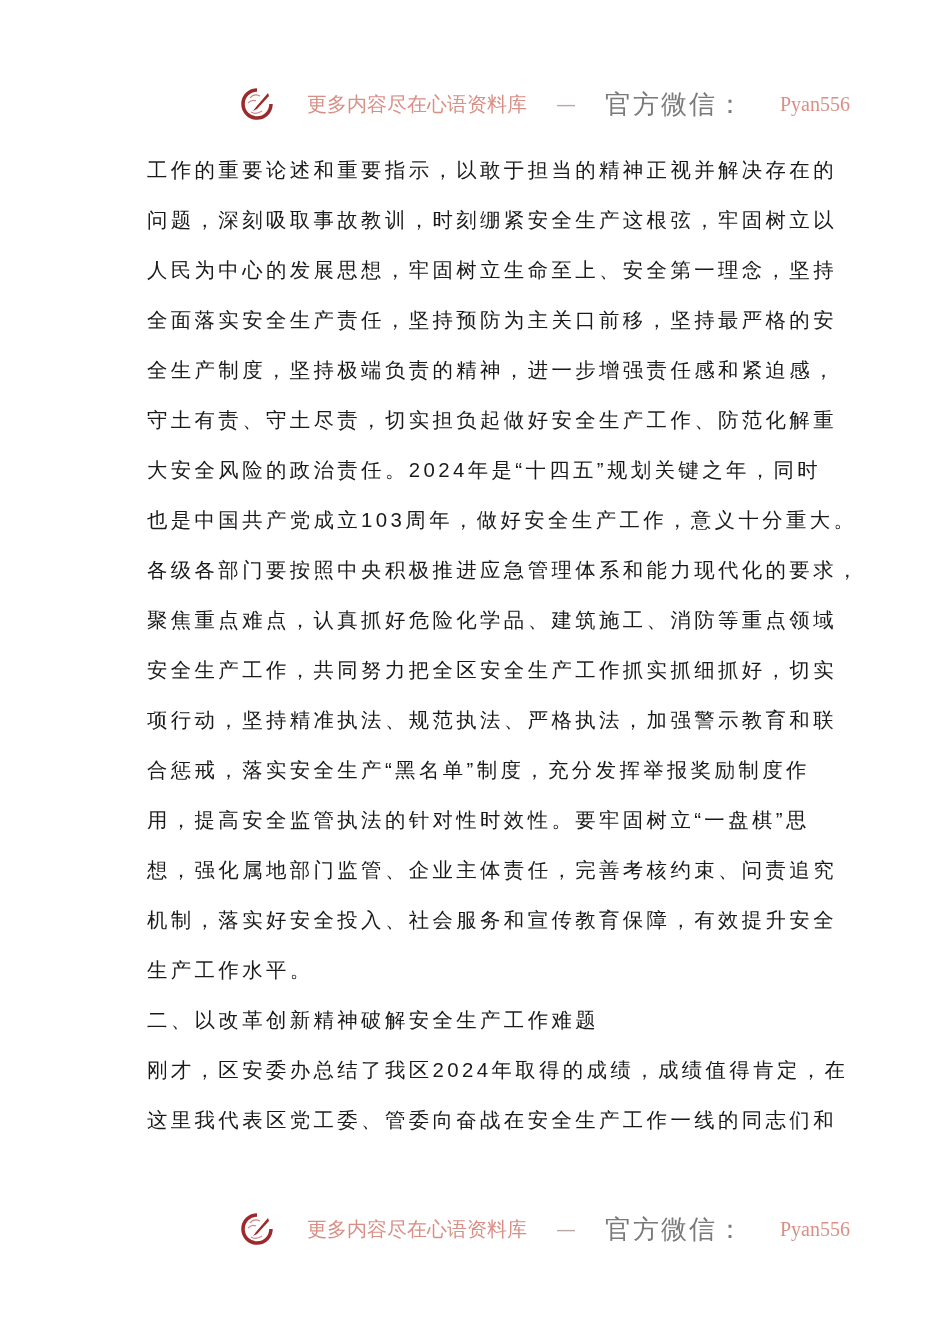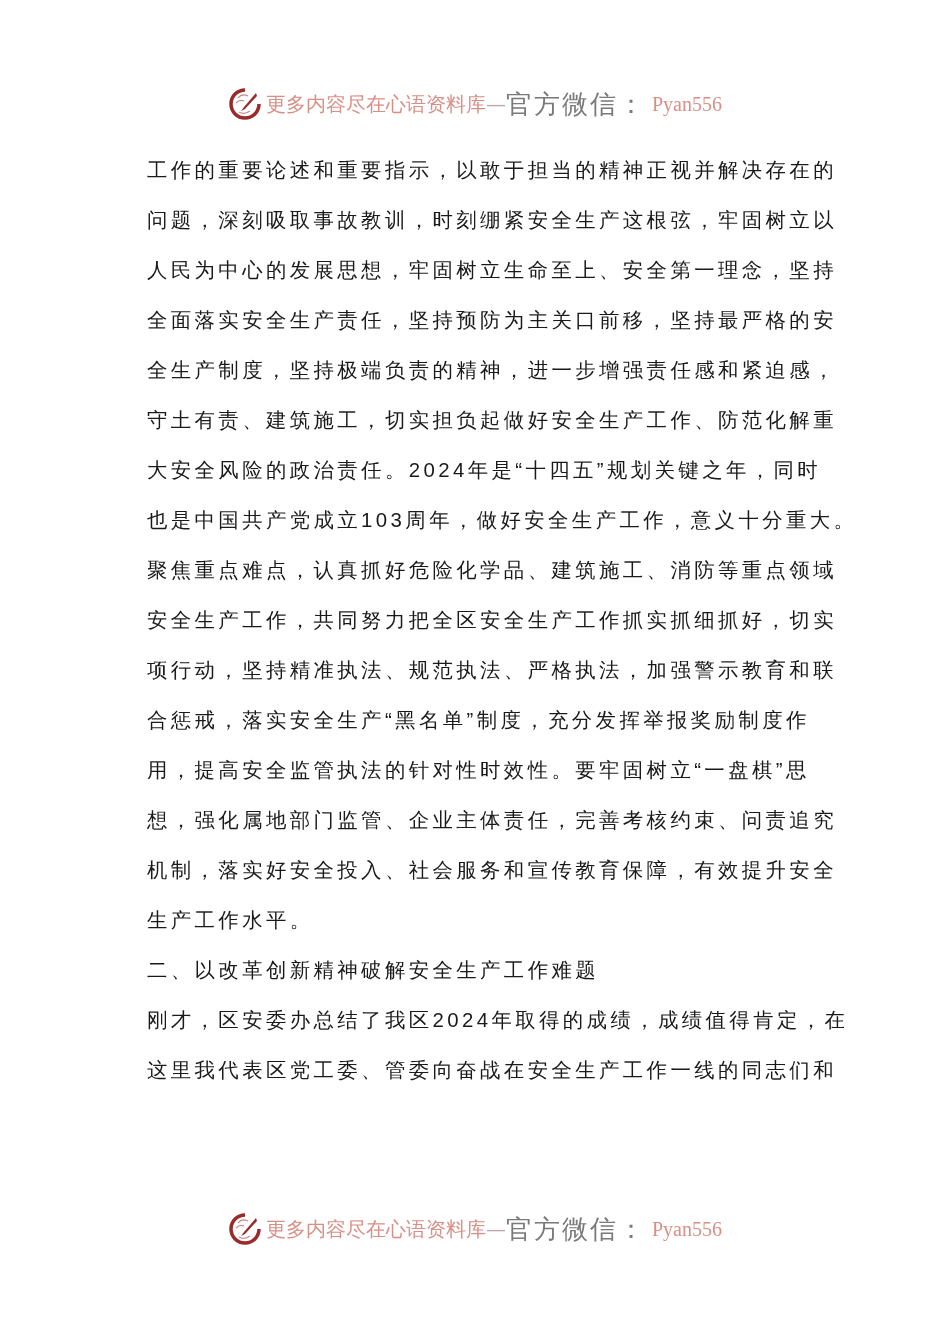--- a/index.html
+++ b/index.html
@@ -1,18 +1,18 @@
 <!DOCTYPE html>
 <html><head>
 <meta charset="utf-8">
 <style>
   html, body { margin: 0; padding: 0; background: #ffffff; }
   body { width: 950px; height: 1344px; position: relative; overflow: hidden;
          font-family: "DejaVu Sans", "Liberation Sans", sans-serif; }
-  .banner { position: absolute; left: 228px; height: 40px; display: flex; align-items: center; }
+  .banner { position: absolute; left: 240px; height: 40px; display: flex; align-items: center; gap: 29px; }
   .banner.top { top: 84px; }
   .banner.bottom { top: 1209px; }
   .logo { width: 34px; height: 34px; margin-right: 4px; }
   .banner-main { color: #d98f86; font-family: "DejaVu Serif", "Liberation Serif", serif; font-size: 20px; letter-spacing: 0px; }
   .banner-dash { color: #b9a9a6; font-size: 20px; }
   .banner-wx { color: #7a7a7a; font-family: "DejaVu Serif", "Liberation Serif", serif; font-size: 26px; letter-spacing: 2px; }
   .banner-id { color: #d98f86; font-family: Liberation Serif, serif; font-size: 20px; margin-left: 6px; }
   .body-text { position: absolute; left: 147px; top: 152px; width: 670px; }
   .line { height: 50px; line-height: 36px; font-size: 20.4px; color: #1a1a1a; white-space: nowrap;
           letter-spacing: 3.4px; font-family: Liberation Sans, sans-serif; }
@@ -33,23 +33,24 @@
   <span class="banner-wx">官方微信：</span>
   <span class="banner-id">Pyan556</span>
 </div>
 
 <div class="body-text">
   <div class="line">工作的重要论述和重要指示，以敢于担当的精神正视并解决存在的</div>
   <div class="line">问题，深刻吸取事故教训，时刻绷紧安全生产这根弦，牢固树立以</div>
   <div class="line">人民为中心的发展思想，牢固树立生命至上、安全第一理念，坚持</div>
   <div class="line">全面落实安全生产责任，坚持预防为主关口前移，坚持最严格的安</div>
   <div class="line">全生产制度，坚持极端负责的精神，进一步增强责任感和紧迫感，</div>
-  <div class="line">守土有责、建筑施工，切实担负起做好安全生产工作、防范化解重</div>
+  <div class="line">守土有责、守土尽责，切实担负起做好安全生产工作、防范化解重</div>
   <div class="line">大安全风险的政治责任。2024年是“十四五”规划关键之年，同时</div>
   <div class="line">也是中国共产党成立103周年，做好安全生产工作，意义十分重大。</div>
+  <div class="line">各级各部门要按照中央积极推进应急管理体系和能力现代化的要求，</div>
   <div class="line">聚焦重点难点，认真抓好危险化学品、建筑施工、消防等重点领域</div>
   <div class="line">安全生产工作，共同努力把全区安全生产工作抓实抓细抓好，切实</div>
   <div class="line">项行动，坚持精准执法、规范执法、严格执法，加强警示教育和联</div>
   <div class="line">合惩戒，落实安全生产“黑名单”制度，充分发挥举报奖励制度作</div>
   <div class="line">用，提高安全监管执法的针对性时效性。要牢固树立“一盘棋”思</div>
   <div class="line">想，强化属地部门监管、企业主体责任，完善考核约束、问责追究</div>
   <div class="line">机制，落实好安全投入、社会服务和宣传教育保障，有效提升安全</div>
   <div class="line">生产工作水平。</div>
   <div class="line">二、以改革创新精神破解安全生产工作难题</div>
   <div class="line">刚才，区安委办总结了我区2024年取得的成绩，成绩值得肯定，在</div>

